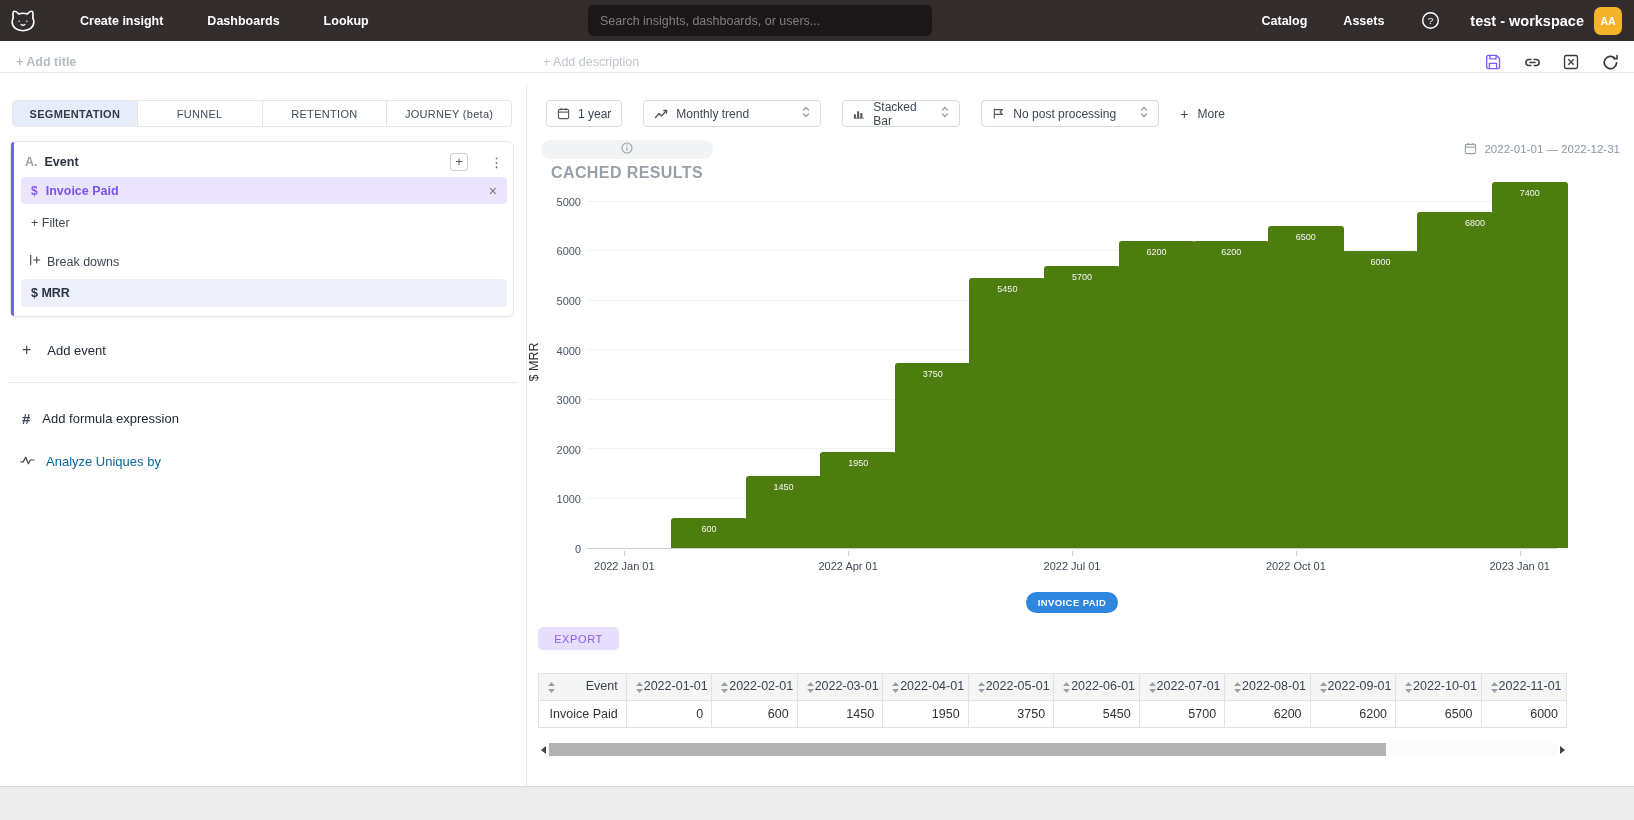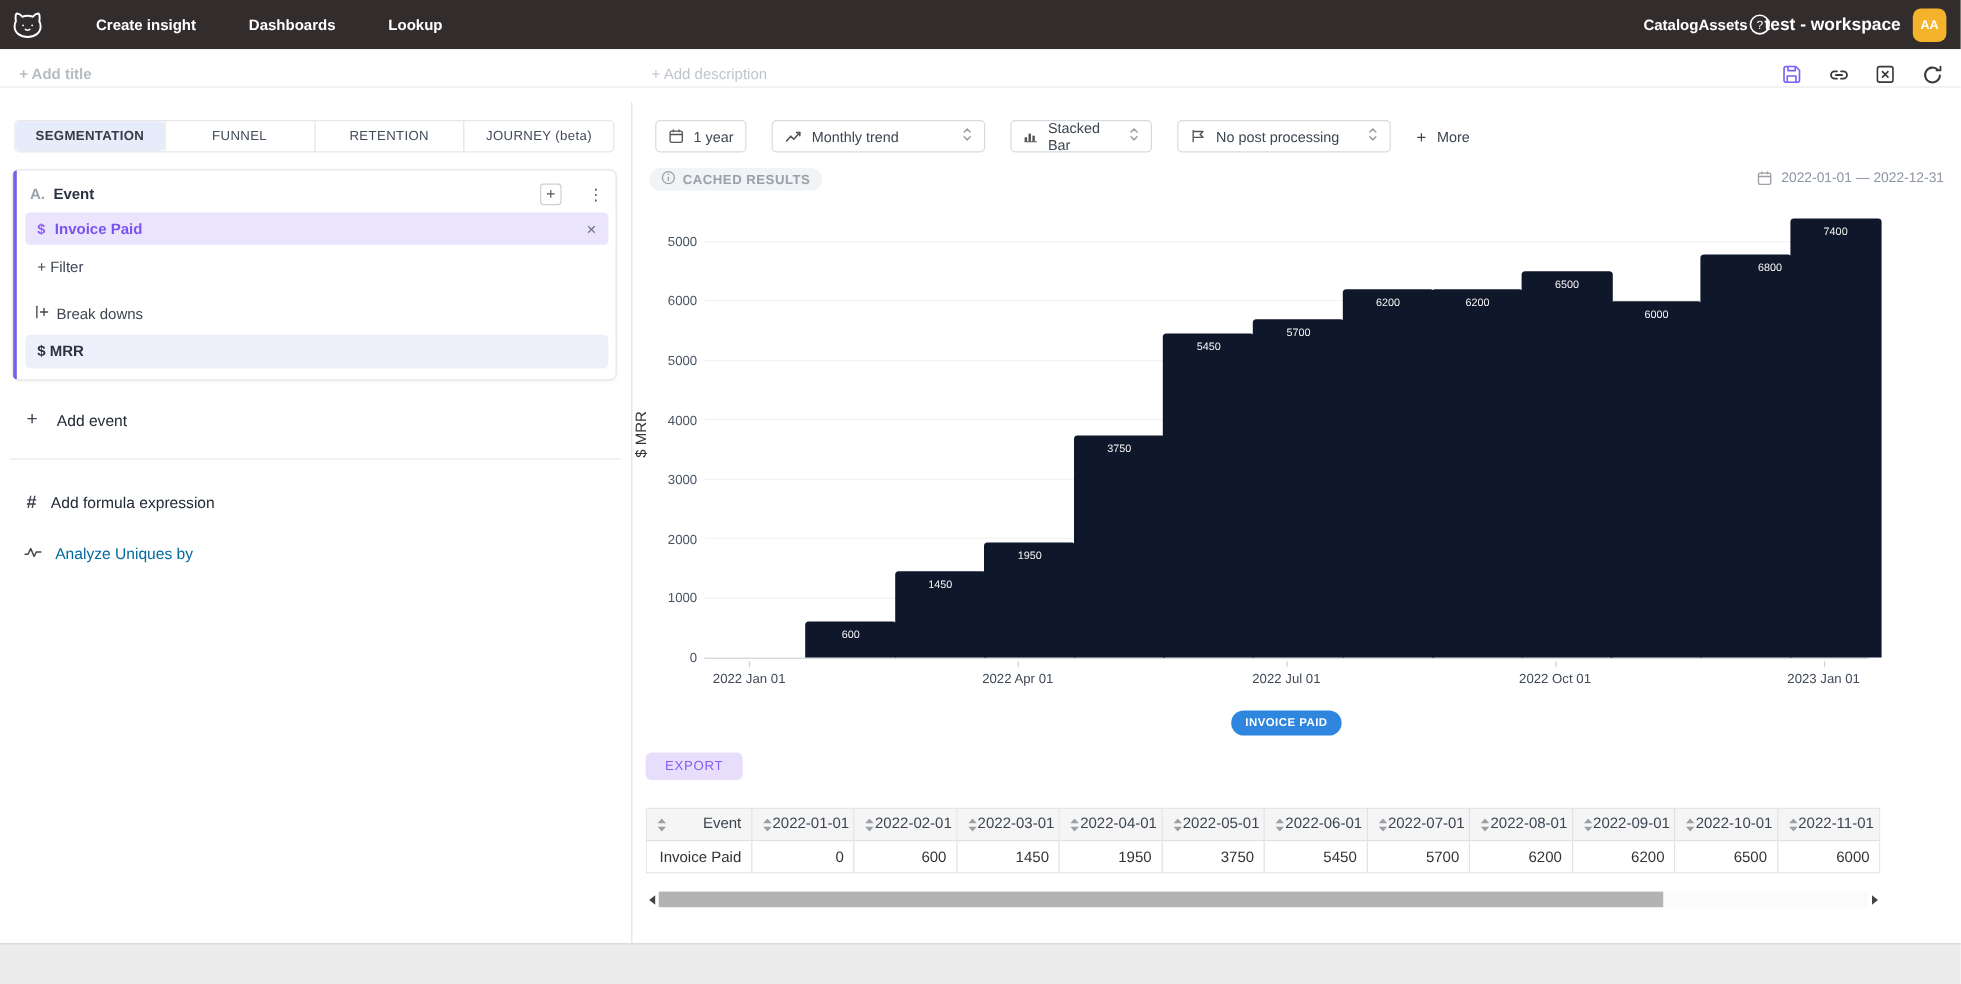--- a/index.html
+++ b/index.html
@@ -6,21 +6,21 @@
   html,body { width:1634px; height:820px; font-family:"Liberation Sans", sans-serif; background:#fff; overflow:hidden; }
   .page { position:relative; width:1634px; height:820px; background:#fff; }
 
   
   .topnav { position:absolute; top:0; left:0; width:100%; height:41px; background:#322c2d; display:flex; align-items:center; }
   .logo { margin-left:10px; display:flex; align-items:center; }
   .nav-item { color:#fff; font-size:12.5px; font-weight:700; margin-left:44px; cursor:pointer; }
   .nav-item:first-of-type { margin-left:35px; }
   .search-box { position:absolute; left:588px; top:5px; width:344px; height:31px; background:#1b1718; border:none; border-radius:6px; color:#ddd; font-size:12.5px; padding:0 12px; font-family:"Liberation Sans", sans-serif; }
   .search-box::placeholder { color:#837e7f; }
-  .topnav-right { position:absolute; right:12px; top:0; height:41px; display:flex; align-items:center; }
+  .topnav-right { position:absolute; right:12px; top:0; height:41px; display:flex; align-items:center; gap:36px; }
   .workspace-group { display:flex; align-items:center; gap:10px; margin-left:-6px; }
   .workspace-name { color:#fff; font-size:14.5px; font-weight:700; }
   .avatar { width:28px; height:28px; border-radius:7px; background:#f5b32b; color:#fff; font-size:10.5px; font-weight:700; display:flex; align-items:center; justify-content:center; cursor:pointer; }
 
   
   .subheader { position:absolute; top:41px; left:0; width:100%; height:32px; background:#fff; border-bottom:1px solid #e9e9e9; }
   .add-title { position:absolute; left:16px; top:14px; font-size:12.5px; font-weight:700; color:#b7bcc3; cursor:pointer; }
   .add-desc { position:absolute; left:543px; top:14px; font-size:12.5px; color:#c0c5cc; cursor:pointer; }
   .subheader-icons { position:absolute; right:14px; top:11px; display:flex; gap:19px; align-items:center; }
   .icon-btn { width:20px; height:20px; display:flex; align-items:center; justify-content:center; cursor:pointer; }
@@ -60,30 +60,30 @@
 
   
   .right-panel { position:absolute; top:85px; left:526px; width:1108px; height:701px; background:#fff; border-left:1px solid #e3e3e3; }
   .controls { position:absolute; top:15px; left:19px; display:flex; align-items:center; gap:21px; }
   .ctrl { height:27px; border:1px solid #d8dade; border-radius:4px; background:#fff; display:flex; align-items:center; gap:8px; padding:0 10px; font-size:12px; color:#3c4652; cursor:pointer; }
   .ctrl.select { justify-content:center; }
   .ctrl .spin { margin-left:auto; }
   .w-trend { width:178px; } .w-type { width:118px; } .w-post { width:178px; }
   .more-btn { display:flex; align-items:center; gap:9px; font-size:12px; color:#3c4652; cursor:pointer; }
 
-  .cached-chip { position:absolute; top:55px; left:14px; height:19px; background:#f1f3f5; border-radius:10px; display:flex; align-items:center; gap:6px; padding:0 10px; font-size:11px; letter-spacing:.4px; color:#98a0aa; font-weight:600; }
+  .cached-chip { position:absolute; top:55px; left:14px; height:19px; background:#f1f3f5; border-radius:10px; display:flex; align-items:center; gap:6px; padding:0 10px; font-size:16px; letter-spacing:.4px; color:#98a0aa; font-weight:600;flex-direction:column; }
   .range-label { position:absolute; top:57px; right:14px; display:flex; align-items:center; gap:7px; font-size:11.5px; color:#8d95a3; }
 
   .chart { position:absolute; top:88px; left:0; width:1108px; height:412px; }
   .chart-ylabel { position:absolute; left:-12px; top:182px; transform:rotate(-90deg); font-size:12.5px; color:#333; }
   .chart-yaxis { position:absolute; left:0; top:4px; width:54px; bottom:36px; }
   .ytick { position:absolute; right:0; width:54px; text-align:right; font-size:11px; color:#4a5563; }
   .chart-plot { position:absolute; left:60px; right:78px; top:4px; bottom:36px; border-bottom:1px solid #cfd2d6; }
   .gridline { position:absolute; left:0; right:0; height:1px; background:#f2f2f2; }
-  .bar { position:absolute; bottom:0; width:76px; background:#0f172a; border-radius:3px 3px 0 0; cursor:pointer; }
+  .bar { position:absolute; bottom:0; width:76px; background:#4d7c0f; border-radius:3px 3px 0 0; cursor:pointer; }
   .bar-label { margin-top:6px; text-align:center; font-size:9px; color:rgba(255,255,255,.95); }
   .chart-xaxis { position:absolute; left:60px; right:78px; bottom:0; height:34px; }
   .xtick-mark { position:absolute; top:0; width:1px; height:5px; background:#cfd2d6; }
   .xtick { position:absolute; top:9px; transform:translateX(-50%); font-size:11px; color:#404a56; white-space:nowrap; }
 
   .legend-row { position:absolute; top:507px; left:60px; width:970px; text-align:center; }
   .legend-pill { display:inline-block; background:#2E86DF; color:#fff; font-size:9.5px; font-weight:700; letter-spacing:.4px; padding:5px 12px; border-radius:11px; cursor:pointer; }
 
   .export-btn { position:absolute; top:542px; left:11px; width:81px; height:23px; background:#e7defb; color:#8a5cf6; font-size:11px; letter-spacing:.6px; border:none; border-radius:5px; cursor:pointer; font-family:"Liberation Sans", sans-serif; }
 
@@ -114,20 +114,21 @@
       <svg viewBox="0 0 24 22" width="26" height="24" fill="none" stroke="#fff" stroke-width="1.5" stroke-linejoin="round" stroke-linecap="round">
         <path d="M3 8 C3 8 2 2 4 2 C6 2 8 4.5 8 4.5 C9.3 4 10.6 3.8 12 3.8 C13.4 3.8 14.7 4 16 4.5 C16 4.5 18 2 20 2 C22 2 21 8 21 8 C21.8 9.3 22 10.6 22 12 C22 17 17.5 20 12 20 C6.5 20 2 17 2 12 C2 10.6 2.2 9.3 3 8 Z"></path>
         <circle cx="8.5" cy="11.2" r="0.7" fill="#fff" stroke="none"></circle>
         <circle cx="15.5" cy="11.2" r="0.7" fill="#fff" stroke="none"></circle>
         <path d="M10.3 14.2 Q12 15.6 13.7 14.2" stroke-width="1.2"></path>
       </svg>
     </span>
     <span class="nav-item">Create insight</span>
     <span class="nav-item">Dashboards</span>
     <span class="nav-item">Lookup</span>
+    <input class="search-box" type="text" placeholder="Search insights, dashboards, or users..." style="">
     <div class="topnav-right">
       <span class="nav-item" style="margin-left:0">Catalog</span>
       <span class="nav-item" style="margin-left:0">Assets</span>
       <span class="icon-btn">
         <svg viewBox="0 0 20 20" width="19" height="19">
             <circle cx="10" cy="10" r="8.2" fill="none" stroke="#fff" stroke-width="1.5"></circle>
             <text x="10" y="13.8" text-anchor="middle" font-size="10.5" font-family="Liberation Sans, sans-serif" fill="#fff">?</text>
           </svg>
       </span>
       <span class="workspace-group">

